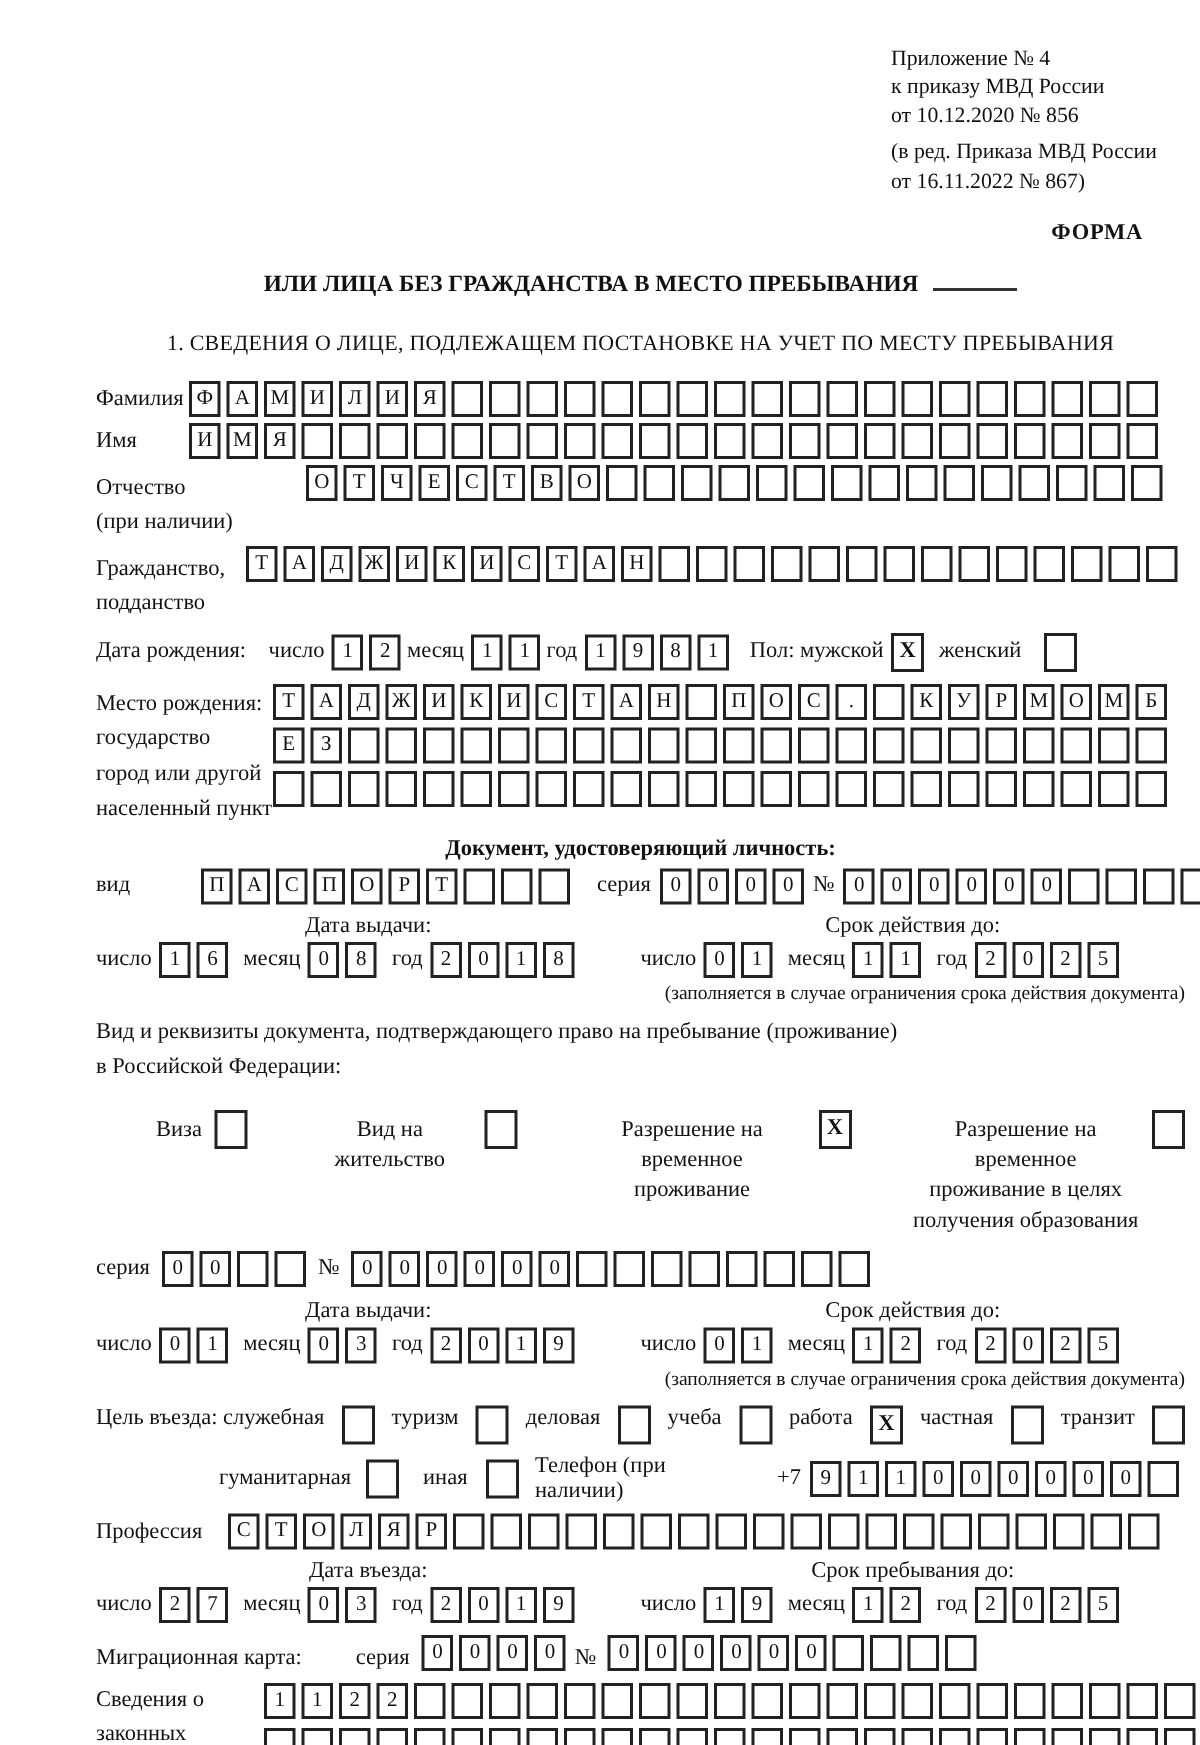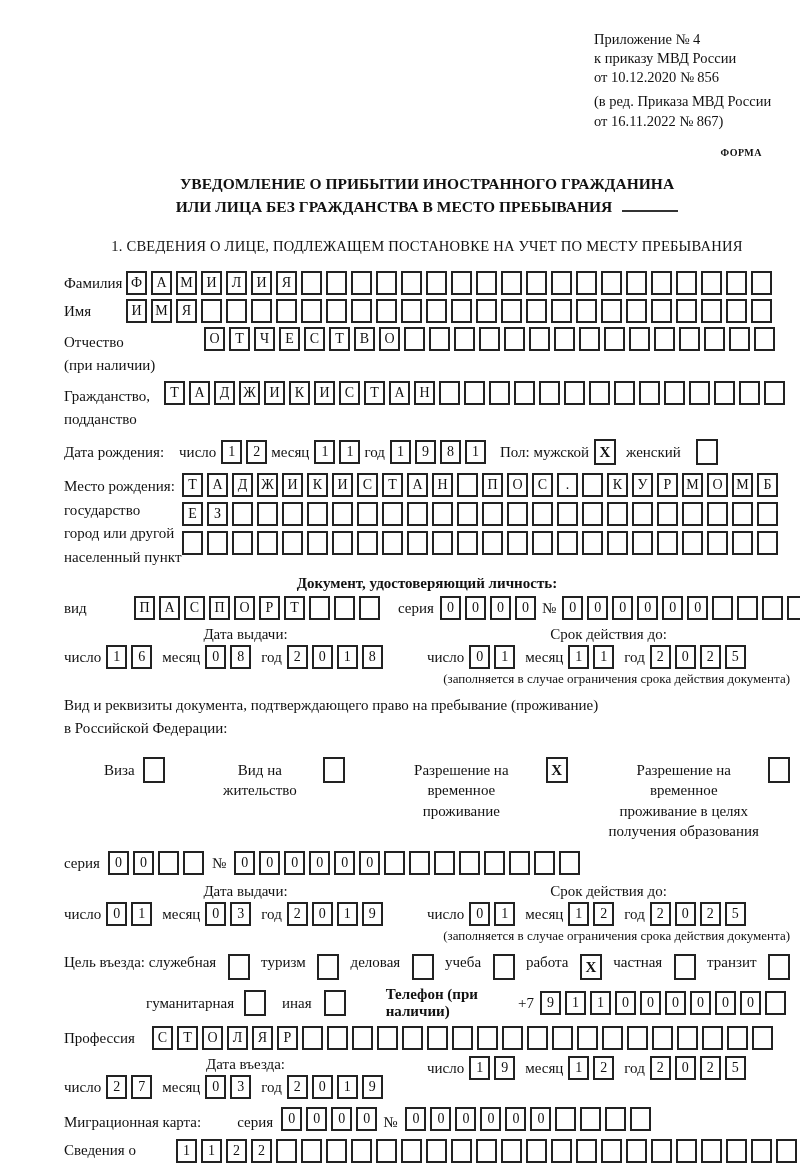--- a/index.html
+++ b/index.html
@@ -1,21 +1,21 @@
 <!DOCTYPE html>
 <html><head>
 <meta charset="utf-8">
 <style>
   html,body{margin:0;padding:0;background:#fff;}
   body{width:800px;color:#111;font-family:"Liberation Serif","DejaVu Serif",serif;font-size:15px;}
   .page{width:726px;padding:30px 10px 18px 64px;}
   
   .hdr{margin-left:auto;width:196px;font-size:14.5px;line-height:1.32;}
   .hdr .grp2{margin-top:5px;}
-  .forma{font-weight:bold;text-align:right;padding-right:28px;margin-top:16px;font-size:10px;letter-spacing:.5px;}
+  .forma{font-weight:bold;text-align:right;padding-right:28px;margin-top:16px;font-size:15px;letter-spacing:.5px;}
   .title{font-weight:bold;text-align:center;font-size:15.5px;line-height:1.5;margin-top:14px;}
   .blank{display:inline-block;width:56px;border-bottom:2px solid #333;height:14px;margin-left:10px;vertical-align:baseline;}
   .sect{font-weight:normal;font-size:14.6px;text-align:center;margin-top:20px;margin-bottom:16px;letter-spacing:.2px;}
   
   .boxes{display:flex;flex-wrap:nowrap;}
   .cell{flex:none;box-sizing:border-box;width:21px;height:24px;border:2px solid #222;margin-right:4px;
         display:inline-flex;align-items:center;justify-content:center;font-size:14px;line-height:1;}
   .chk{flex:none;box-sizing:border-box;width:22px;height:26px;border:2px solid #222;
        display:inline-flex;align-items:center;justify-content:center;font-size:15px;font-weight:600;}
   .row{display:flex;align-items:flex-start;margin-bottom:4px;}
@@ -49,21 +49,20 @@
     <div>от 10.12.2020 № 856</div>
     <div class="grp2">
       <div>(в ред. Приказа МВД России</div>
       <div>от 16.11.2022 № 867)</div>
     </div>
   </div>
 
   <div class="forma">ФОРМА</div>
 
   <div class="title">
-    <div>УВЕДОМЛЕНИЕ О ПРИБЫТИИ ИНОСТРАННОГО ГРАЖДАНИНА</div>
     <div>
       <span>ИЛИ ЛИЦА БЕЗ ГРАЖДАНСТВА В МЕСТО ПРЕБЫВАНИЯ</span><span class="blank"></span>
     </div>
   </div>
 
   <div class="sect">1. СВЕДЕНИЯ О ЛИЦЕ, ПОДЛЕЖАЩЕМ ПОСТАНОВКЕ НА УЧЕТ ПО МЕСТУ ПРЕБЫВАНИЯ</div>
 
   <div class="row">
     <div class="lbl w62">Фамилия</div>
     <div class="boxes">
@@ -520,21 +519,21 @@
     <span class="chk"></span>
     <span class="t">транзит</span>
     <span class="chk"></span>
   </div>
 
   <div class="p2">
     <span class="t">гуманитарная</span>
     <span class="chk" style="margin-left:10px;"></span>
     <span class="t" style="margin-left:16px;">иная</span>
     <span class="chk" style="margin-left:12px;"></span>
-    <span class="t" style="margin-left:40px;font-weight:bold;">Телефон (при наличии)</span>
+    <span class="t" style="margin-left:11px;">Телефон (при наличии)</span>
     <span class="t" style="margin-left:22px;margin-right:6px;">+7</span>
     <span class="boxes">
         <span class="cell">9</span>
         <span class="cell">1</span>
         <span class="cell">1</span>
         <span class="cell">0</span>
         <span class="cell">0</span>
         <span class="cell">0</span>
         <span class="cell">0</span>
         <span class="cell">0</span>
@@ -591,20 +590,21 @@
         <span class="t" style="margin-left:6px;">год</span>
         <span class="boxes">
             <span class="cell">2</span>
             <span class="cell">0</span>
             <span class="cell">1</span>
             <span class="cell">9</span>
           </span>
       </div>
     </div>
     <div class="half">
+      <div class="dh">Срок пребывания до:</div>
       <div class="dg">
         <span class="t">число</span>
         <span class="boxes">
             <span class="cell">1</span>
             <span class="cell">9</span>
           </span>
         <span class="t" style="margin-left:6px;">месяц</span>
         <span class="boxes">
             <span class="cell">1</span>
             <span class="cell">2</span>

